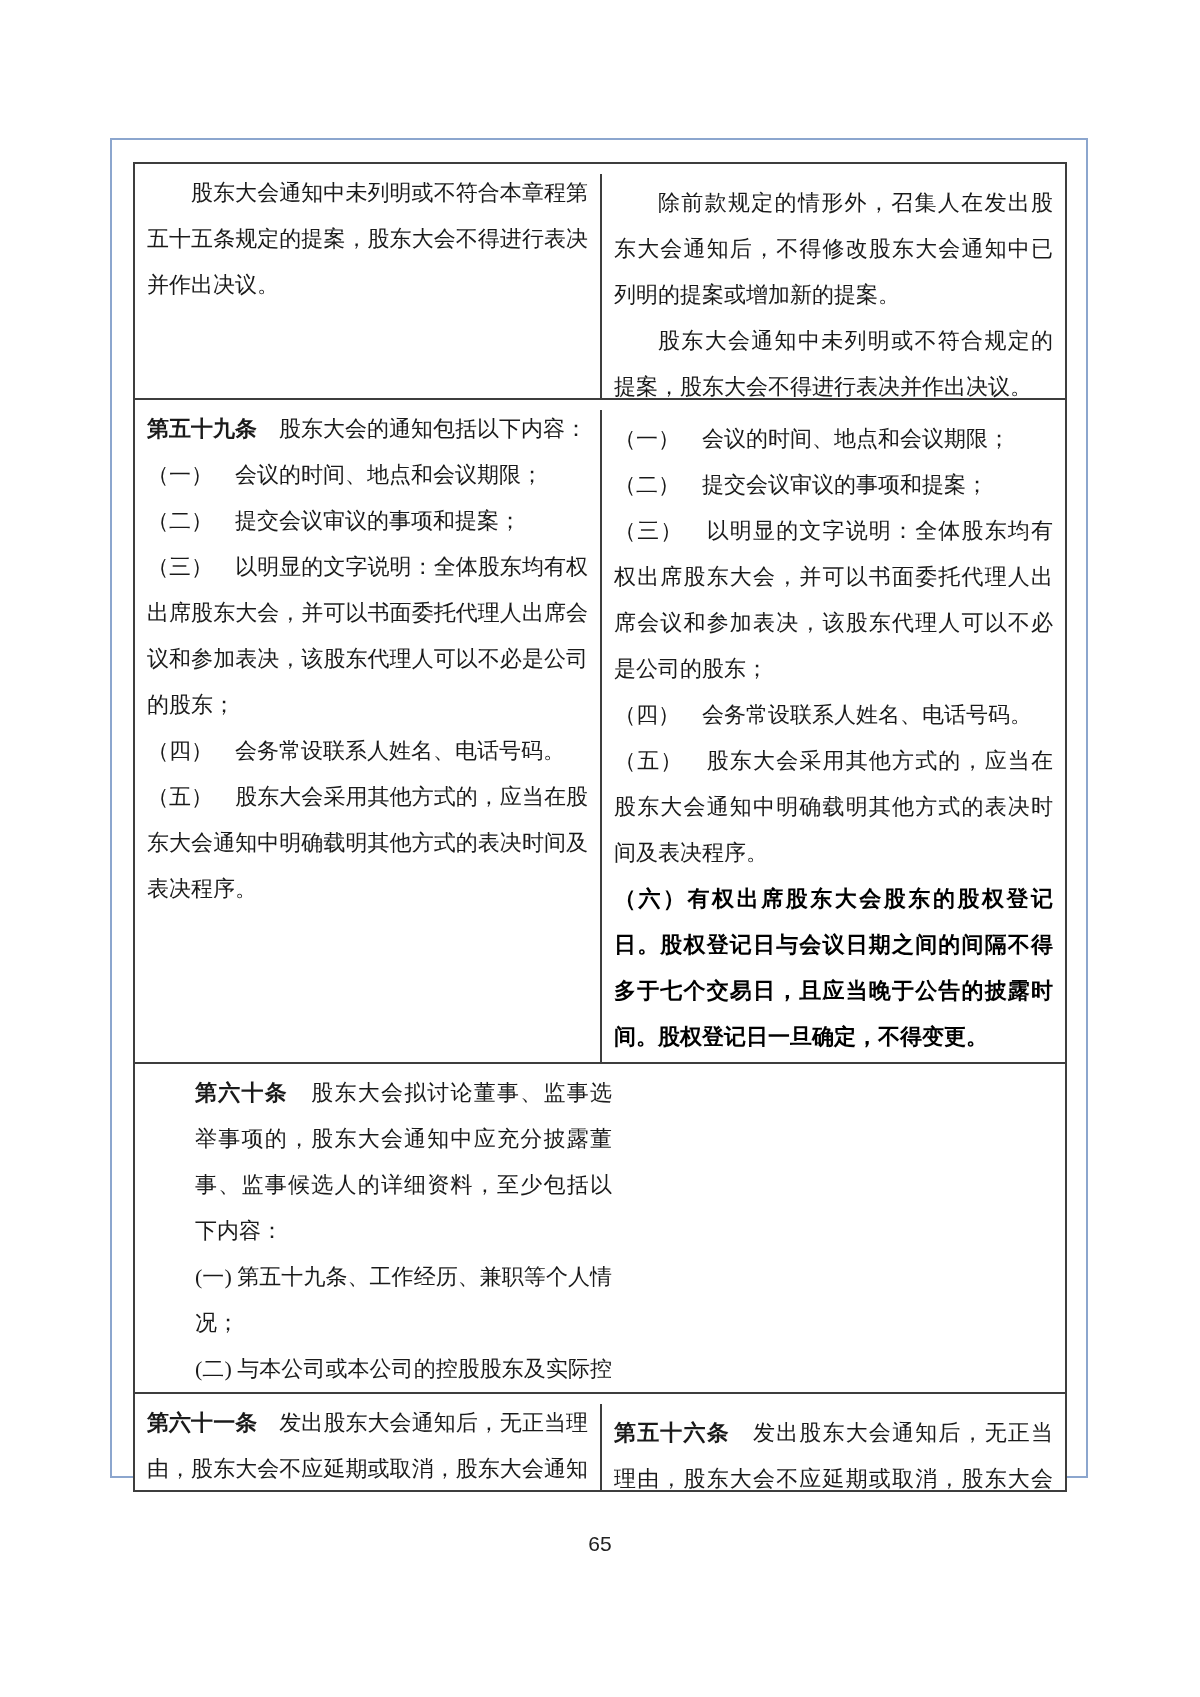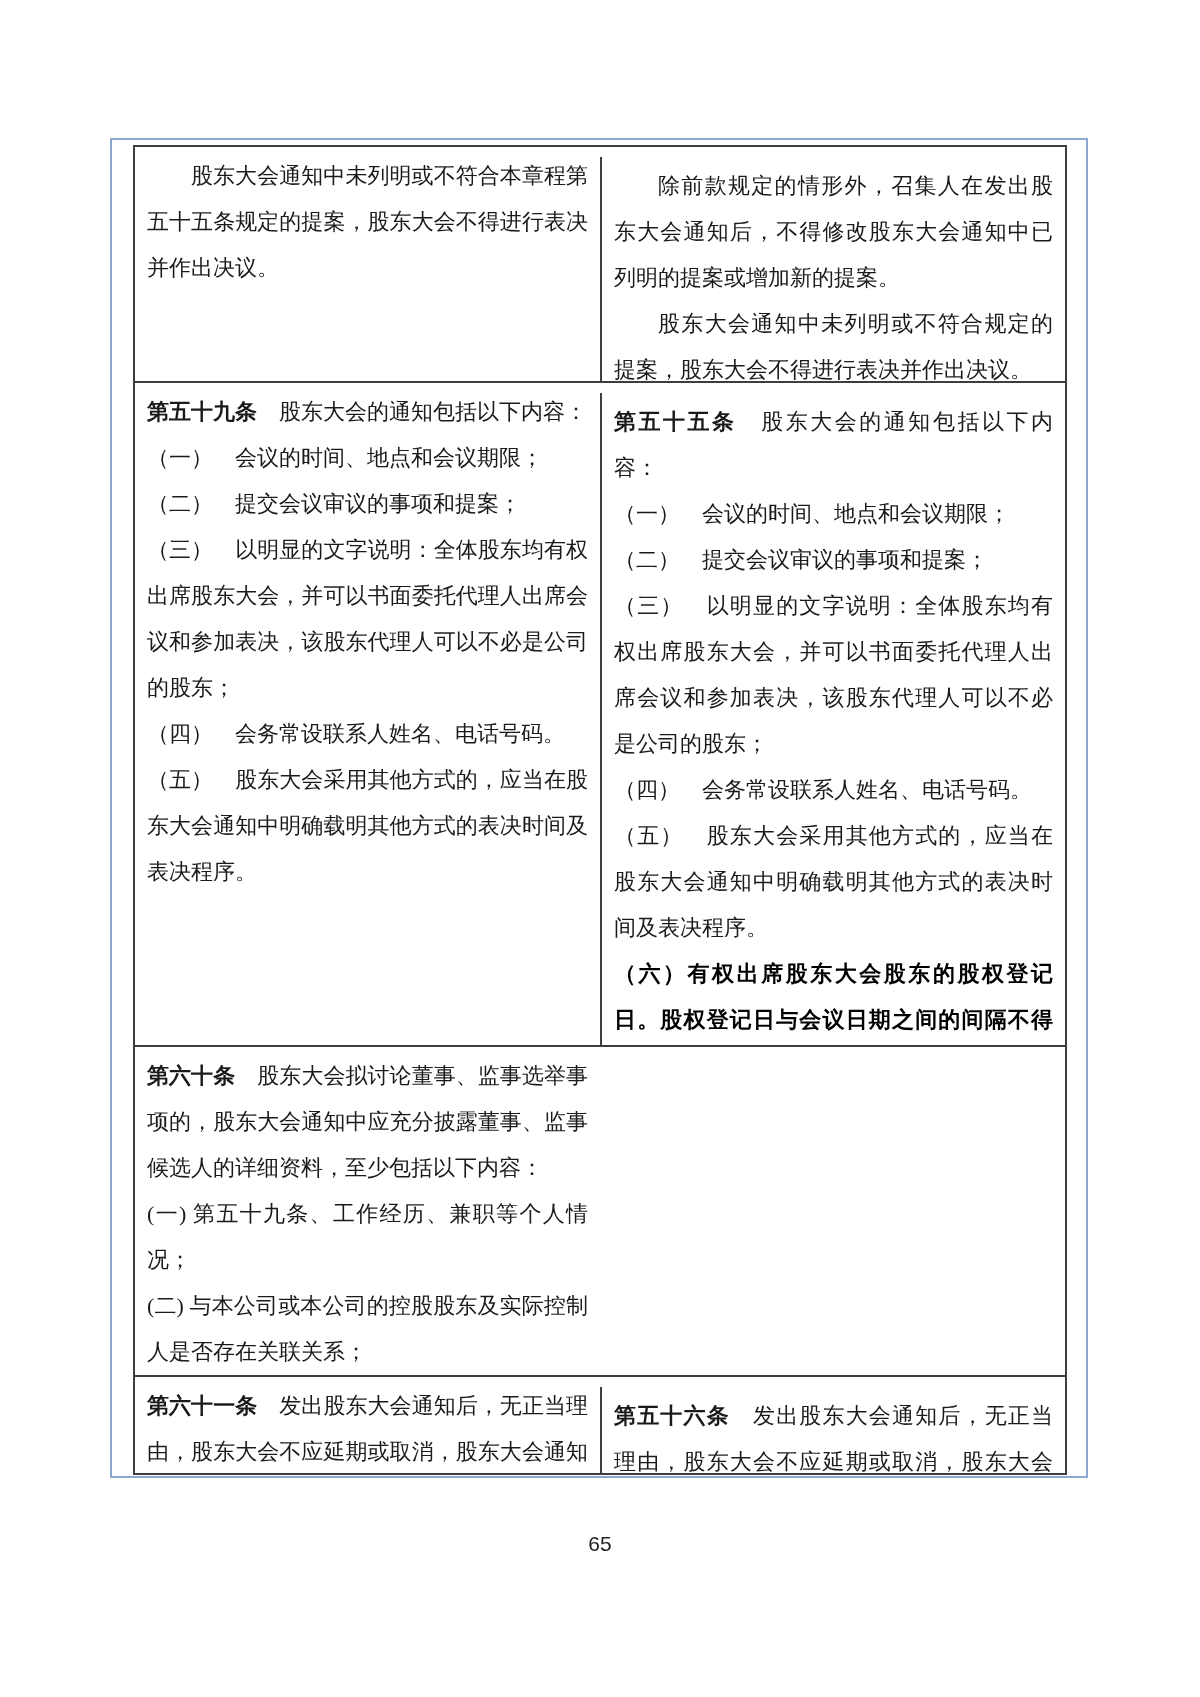--- a/index.html
+++ b/index.html
@@ -21,21 +21,21 @@
     left: 110px;
     top: 138px;
     width: 978px;
     height: 1340px;
     border: 2px solid #8ca6ce;
     box-sizing: border-box;
   }
   .cmp-table {
     position: absolute;
     left: 133px;
-    top: 145px;
+    top: 162px;
     width: 934px;
     border: 2px solid #3d3d3d;
     box-sizing: border-box;
     border-collapse: collapse;
     background: #ffffff;
   }
   .row {
     display: flex;
     box-sizing: border-box;
     border-bottom: 2px solid #3d3d3d;
@@ -47,21 +47,21 @@
     padding: 6px 12px 0 12px;
     font-size: 22px;
     line-height: 46px;
     overflow: hidden;
     text-align: justify;
     text-justify: inter-character;
   }
   .cell.right-cell { border-left: 2px solid #3d3d3d; margin-top: 10px; }
   .r1 { height: 236px; }
   .r2 { height: 664px; font-family: Liberation Serif, serif; }
-  .r3 { height: 330px; }
+  .r3 { height: 330px; padding-left: 48px; }
   .r4 { height: 96px; }
   .para { margin: 0; }
   .para.indent { text-indent: 2em; }
   .para .lead { font-weight: bold; }
   .para.bold { font-weight: bold; color: #000000; }
   .page-number {
     position: absolute;
     left: 0;
     top: 1532px;
     width: 1200px;
@@ -93,21 +93,20 @@
     <div class="row r2">
       <div class="cell left-cell">
         <p class="para"><span class="lead">第五十九条</span><span>　股东大会的通知包括以下内容：</span></p>
         <p class="para"><span class="lead"></span><span>（一）　会议的时间、地点和会议期限；</span></p>
         <p class="para"><span class="lead"></span><span>（二）　提交会议审议的事项和提案；</span></p>
         <p class="para"><span class="lead"></span><span>（三）　以明显的文字说明：全体股东均有权出席股东大会，并可以书面委托代理人出席会议和参加表决，该股东代理人可以不必是公司的股东；</span></p>
         <p class="para"><span class="lead"></span><span>（四）　会务常设联系人姓名、电话号码。</span></p>
         <p class="para"><span class="lead"></span><span>（五）　股东大会采用其他方式的，应当在股东大会通知中明确载明其他方式的表决时间及表决程序。</span></p>
       </div>
       <div class="cell right-cell">
-        <p class="para"><span class="lead">第五十五条</span><span>　股东大会的通知包括以下内容：</span></p>
         <p class="para"><span class="lead"></span><span>（一）　会议的时间、地点和会议期限；</span></p>
         <p class="para"><span class="lead"></span><span>（二）　提交会议审议的事项和提案；</span></p>
         <p class="para"><span class="lead"></span><span>（三）　以明显的文字说明：全体股东均有权出席股东大会，并可以书面委托代理人出席会议和参加表决，该股东代理人可以不必是公司的股东；</span></p>
         <p class="para"><span class="lead"></span><span>（四）　会务常设联系人姓名、电话号码。</span></p>
         <p class="para"><span class="lead"></span><span>（五）　股东大会采用其他方式的，应当在股东大会通知中明确载明其他方式的表决时间及表决程序。</span></p>
         <p class="para bold"><span>（六）有权出席股东大会股东的股权登记日。股权登记日与会议日期之间的间隔不得多于七个交易日，且应当晚于公告的披露时间。股权登记日一旦确定，不得变更。</span></p>
       </div>
     </div>
 
     <div class="row r3">

